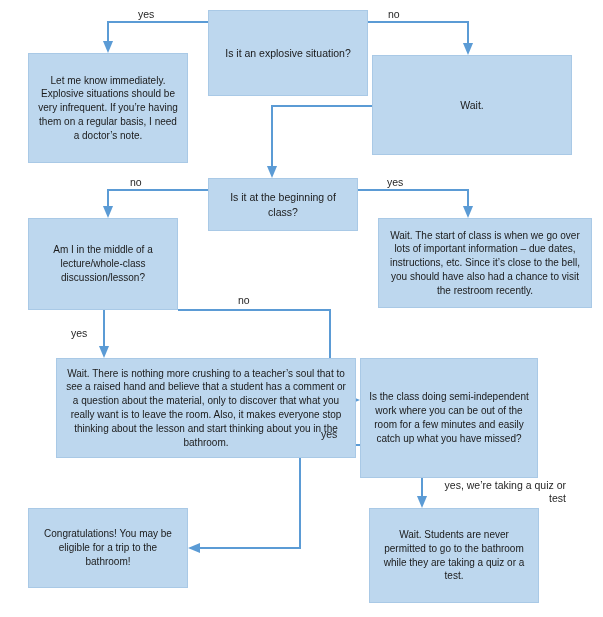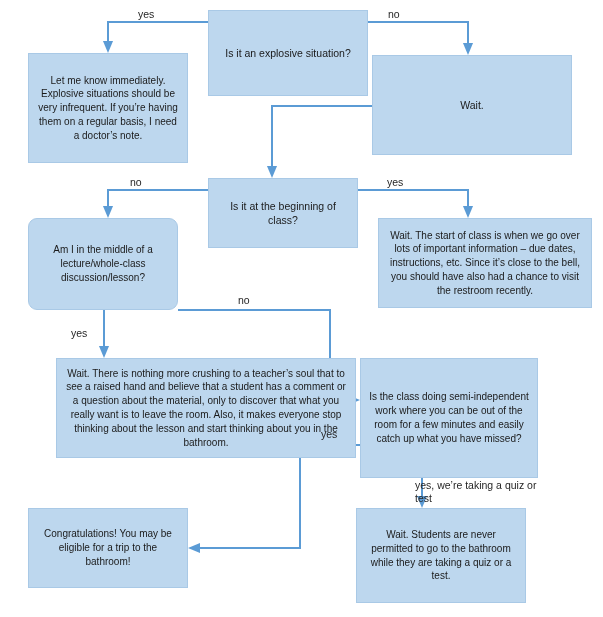--- a/index.html
+++ b/index.html
@@ -7,21 +7,21 @@
        font-family:"Liberation Sans","DejaVu Sans",sans-serif;}
   #canvas{position:absolute;left:0;top:0;width:603px;height:617px;}
   svg.wires{position:absolute;left:0;top:0;width:603px;height:617px;}
   .node{position:absolute;box-sizing:border-box;
         background:#bdd7ee;border:1px solid #a9c9e6;
         display:flex;align-items:center;justify-content:center;
         text-align:center;color:#1a1a1a;line-height:1.38;
         padding:4px 7px;}
   .node span{display:block;width:100%;}
   .lbl{position:absolute;color:#262626;font-size:10.5px;line-height:1.25;
-       white-space:pre;}
+       white-space:pre;text-align:right;}
   .t-big{font-size:10.5px;}
   .t-med{font-size:10px;}
 </style>
 </head>
 <body>
 
 <div id="canvas">
 
   <svg class="wires" viewBox="0 0 603 617" xmlns="http://www.w3.org/2000/svg">
     <defs>
@@ -56,50 +56,50 @@
   </div>
 
   <div class="node t-med" style="left:28px;top:53px;width:160px;height:110px;">
     <span>Let me know immediately. Explosive situations should be very infrequent. If you’re having them on a regular basis, I need a doctor’s note.</span>
   </div>
 
   <div class="node t-big" style="left:372px;top:55px;width:200px;height:100px;">
     <span>Wait.</span>
   </div>
 
-  <div class="node t-big" style="left:208px;top:178px;width:150px;height:70px;">
+  <div class="node t-big" style="left:208px;top:178px;width:150px;height:53px;">
     <span>Is it at the beginning of class?</span>
   </div>
 
   <div class="node t-med" style="left:378px;top:218px;width:214px;height:90px;justify-content:center;">
     <span>Wait. The start of class is when we go over lots of important information – due dates, instructions, etc. Since it’s close to the bell, you should have also had a chance to visit the restroom recently.</span>
   </div>
 
-  <div class="node t-med" style="left:28px;top:218px;width:150px;height:92px;border-radius:9px;">
+  <div class="node t-med" style="left:28px;top:218px;width:150px;height:92px;">
     <span>Am I in the middle of a lecture/whole-class discussion/lesson?</span>
   </div>
 
   <div class="node t-med" style="left:28px;top:358px;width:300px;height:100px;margin-left:28px;">
     <span>Wait. There is nothing more crushing to a teacher’s soul that to see a raised hand and believe that a student has a comment or a question about the material, only to discover that what you really want is to leave the room. Also, it makes everyone stop thinking about the lesson and start thinking about you in the bathroom.</span>
   </div>
 
   <div class="node t-med" style="left:360px;top:358px;width:178px;height:120px;justify-content:center;">
     <span>Is the class doing semi-independent work where you can be out of the room for a few minutes and easily catch up what you have missed?</span>
   </div>
 
   <div class="node t-med" style="left:28px;top:508px;width:160px;height:80px;text-align:center;">
     <span>Congratulations! You may be eligible for a trip to the bathroom!</span>
   </div>
 
-  <div class="node t-med" style="left:356px;top:508px;width:170px;height:95px;">
+  <div class="node t-med" style="left:369px;top:508px;width:170px;height:95px;">
     <span>Wait. Students are never permitted to go to the bathroom while they are taking a quiz or a test.</span>
   </div>
 
   <div class="lbl" style="left:138px;top:8px;">yes</div>
   <div class="lbl" style="left:388px;top:8px;">no</div>
   <div class="lbl" style="left:130px;top:176px;">no</div>
   <div class="lbl" style="left:387px;top:176px;">yes</div>
   <div class="lbl" style="left:238px;top:294px;">no</div>
   <div class="lbl" style="left:71px;top:327px;">yes</div>
   <div class="lbl" style="left:321px;top:428px;">yes</div>
-  <div class="lbl" style="left:415px;top:479px;width:130px;white-space:normal;">yes, we’re taking a quiz or test</div>
+  <div class="lbl" style="left:436px;top:479px;width:130px;white-space:normal;">yes, we’re taking a quiz or test</div>
 
 </div>
 
 </body></html>

